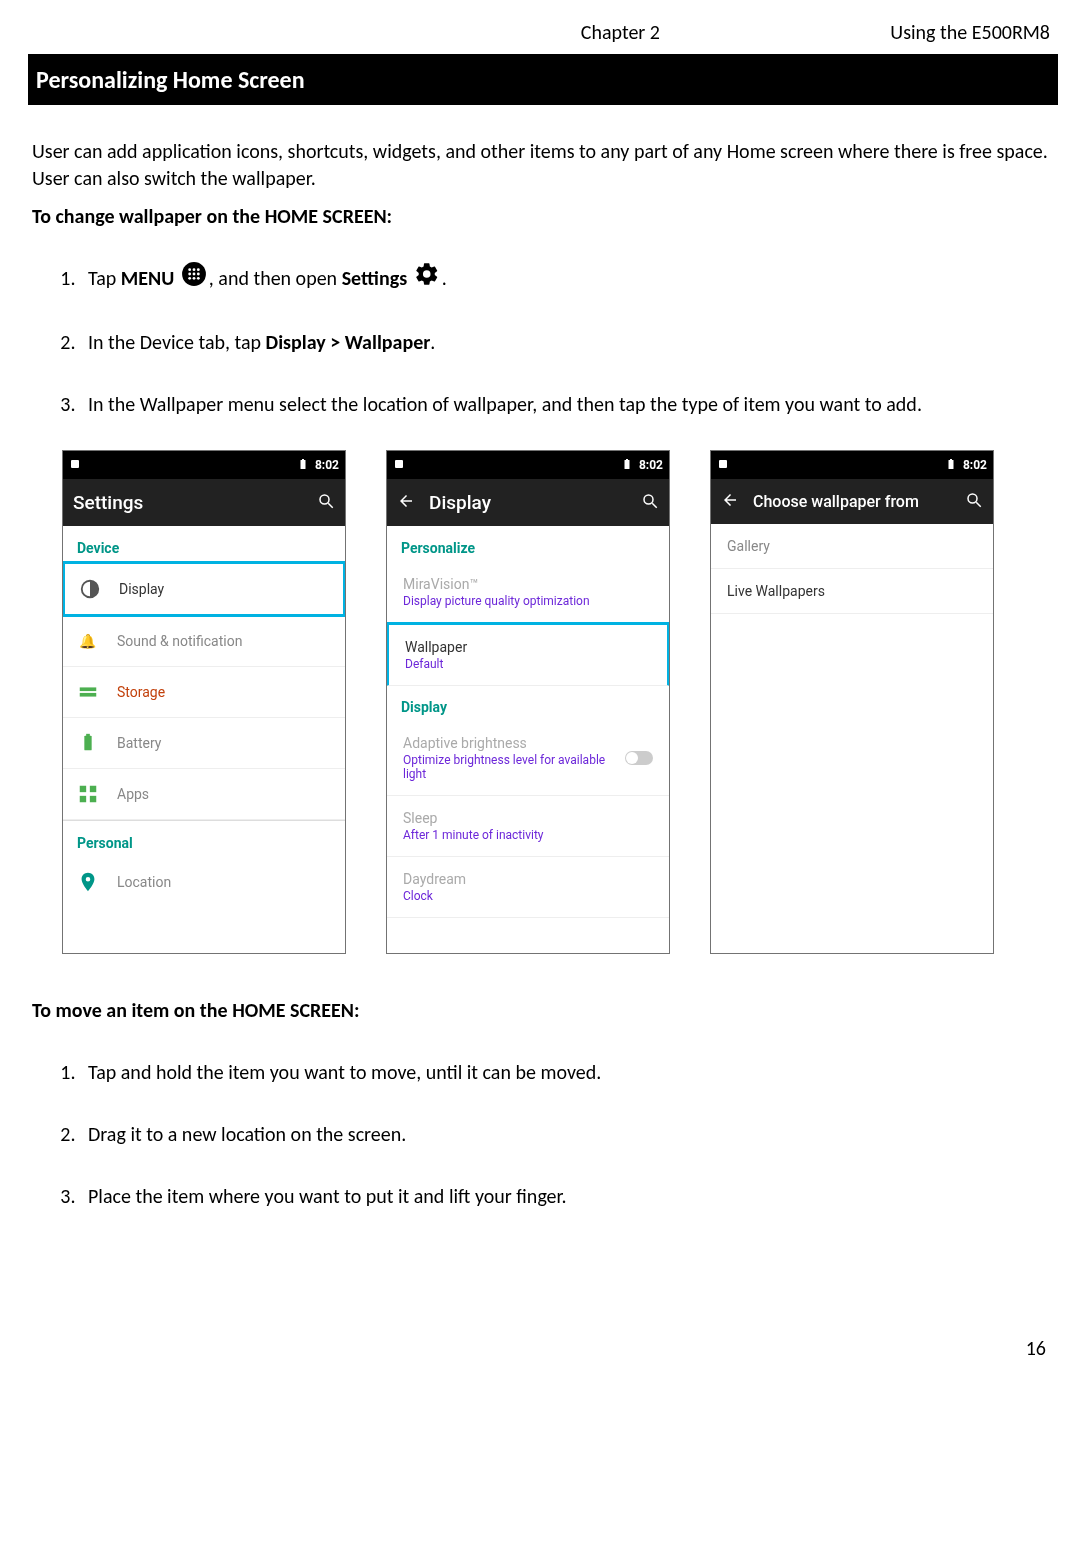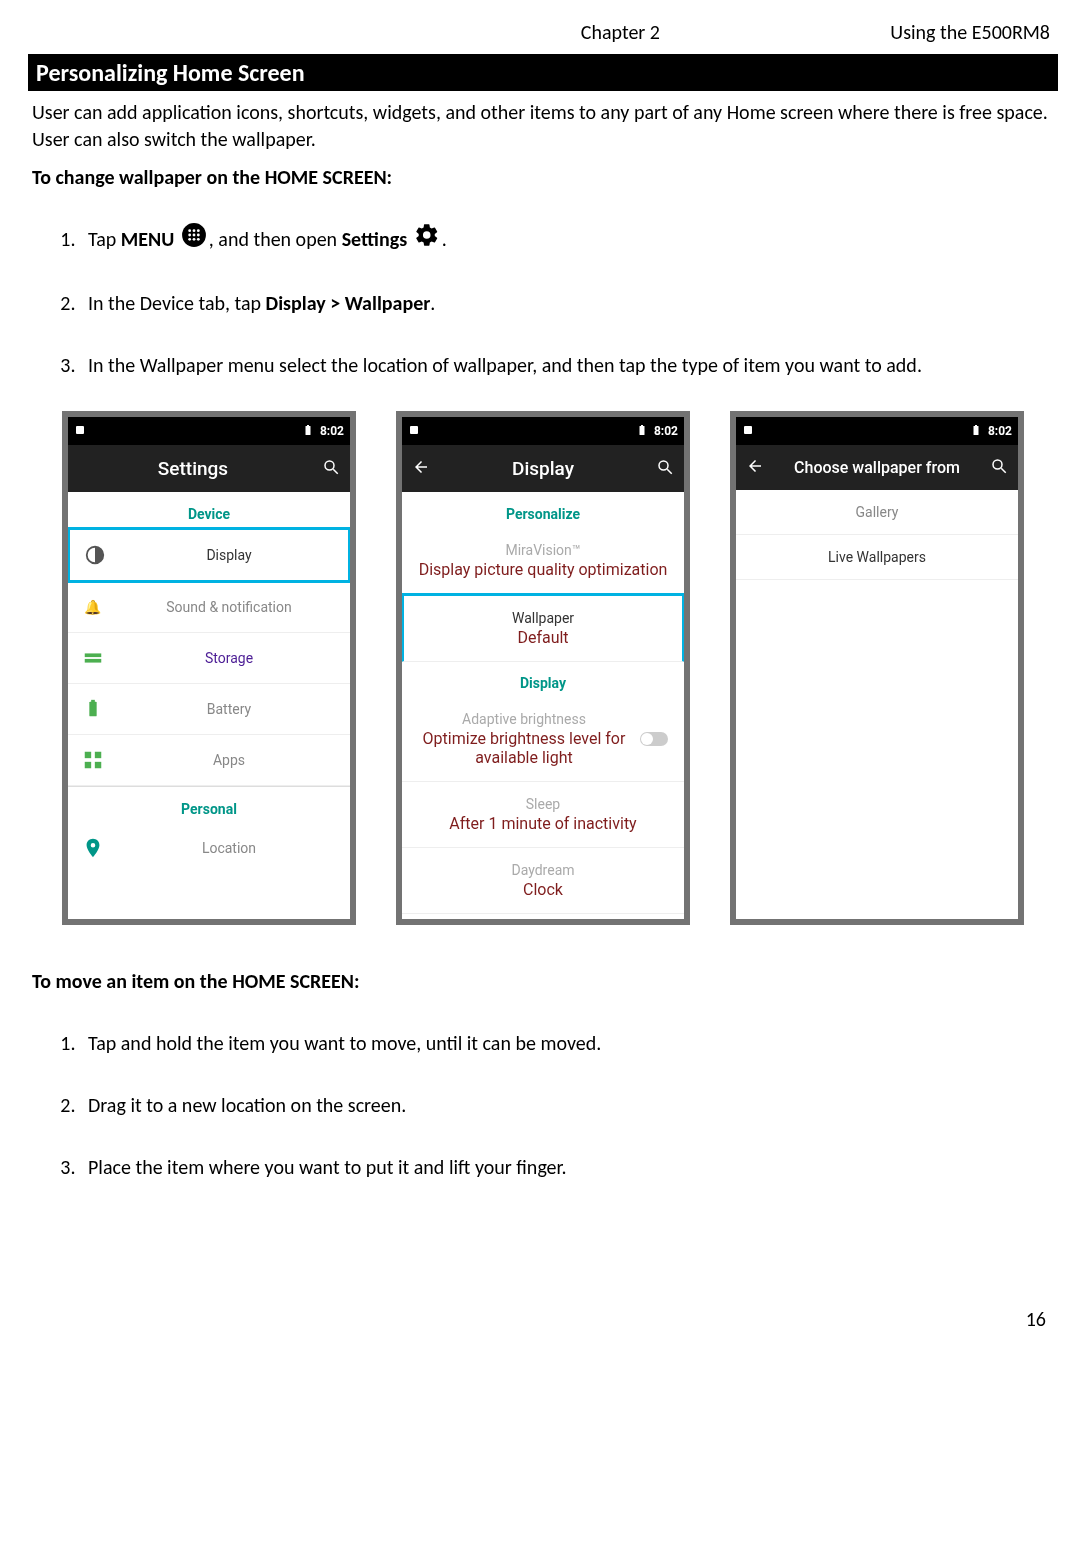--- a/index.html
+++ b/index.html
@@ -29,26 +29,27 @@
     flex: 1;
   }
   .header-spacer {
     flex: 0.6;
   }
   .black-bar {
     background: #000;
     color: #fff;
     font-weight: bold;
     font-size: 24px;
-    padding: 4px 8px;
+    padding: 11px 8px;
   }
   .body-text {
     font-size: 20px;
     line-height: 1.35;
     padding: 8px 4px;
+    margin-top: 25px;
   }
   .subheading {
     font-weight: bold;
     font-size: 20px;
     padding: 4px 4px 8px 4px;
   }
   ol.steps {
     font-size: 20px;
     line-height: 2.0;
     padding-left: 52px;
@@ -69,30 +70,29 @@
     height: 26px;
   }
   
   .shots-row {
     display: flex;
     gap: 40px;
     padding: 6px 34px 10px 34px;
   }
   .phone {
     width: 282px;
-    border: 6px solid #737373;
+    border: 1px solid #737373;
     font-family: Roboto, Arial, sans-serif;
     font-size: 14px;
     color: #333;
     background: #fff;
     height: 502px;
     overflow: hidden;
     display: flex;
     flex-direction: column;
-    text-align: center;
   }
   .statusbar {
     background: #000;
     color: #fff;
     display: flex;
     align-items: center;
     justify-content: flex-end;
     padding: 3px 6px;
     font-size: 12px;
     font-weight: bold;
@@ -126,21 +126,21 @@
   .row {
     display: flex;
     align-items: center;
     padding: 14px 14px;
     gap: 18px;
     border-bottom: 1px solid #eee;
   }
   .row.no-border { border-bottom: none; }
   .row-icon { width: 22px; height: 22px; flex-shrink: 0; display:flex; align-items:center; justify-content:center; }
   .row-text { flex: 1; }
-  .row-sub { color: #7f1d1d; font-size: 16px; margin-top: 2px; }
+  .row-sub { color: #6d28d9; font-size: 12px; margin-top: 2px; }
   .highlighted {
     border: 3px solid #00b2e2;
     margin: -1px;
   }
   .plain-row {
     padding: 14px 16px;
     border-bottom: 1px solid #eee;
   }
   .divider { height: 1px; background: #ddd; }
   .footer-page {
@@ -247,21 +247,21 @@
         <span class="row-icon" style="color:#888">🔔</span>
         <span class="row-text" style="color:#888">Sound &amp; notification</span>
       </div>
       <div class="row">
         <span class="row-icon">
             <svg viewBox="0 0 24 24">
               <rect x="3" y="7" width="18" height="4" fill="#4caf50"></rect>
               <rect x="3" y="13" width="18" height="4" fill="#4caf50"></rect>
             </svg>
           </span>
-        <span class="row-text" style="color:#4c1d95">Storage</span>
+        <span class="row-text" style="color:#c2410c">Storage</span>
       </div>
       <div class="row">
         <span class="row-icon">
             <svg viewBox="0 0 24 24">
               <rect x="8" y="4" width="8" height="16" rx="1" fill="#4caf50"></rect>
               <rect x="10" y="2" width="4" height="3" fill="#4caf50"></rect>
             </svg>
           </span>
         <span class="row-text" style="color:#888">Battery</span>
       </div>

